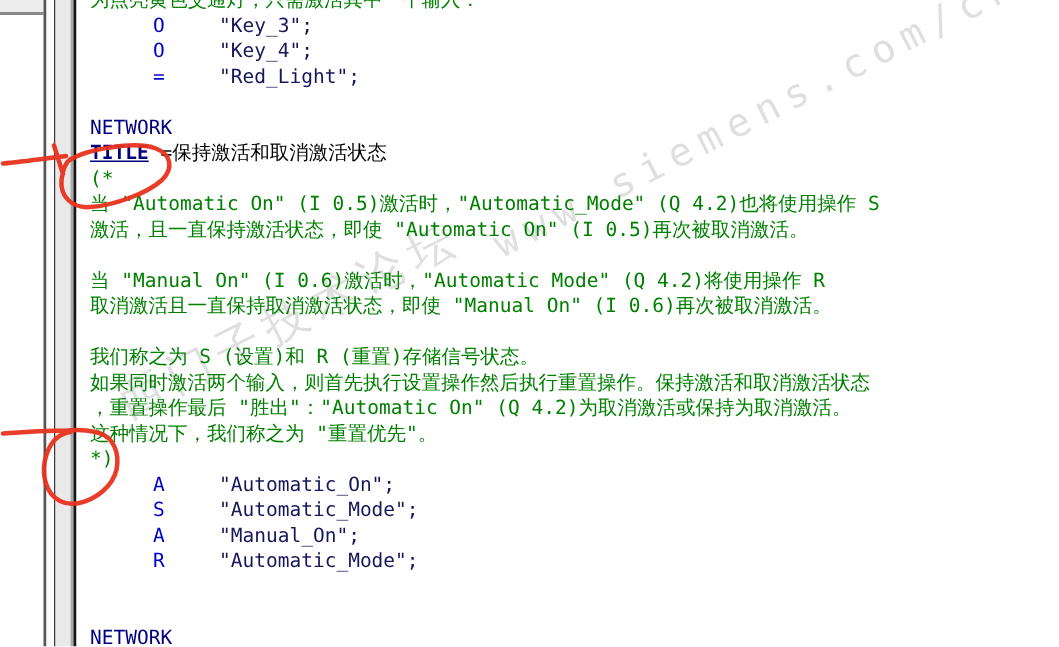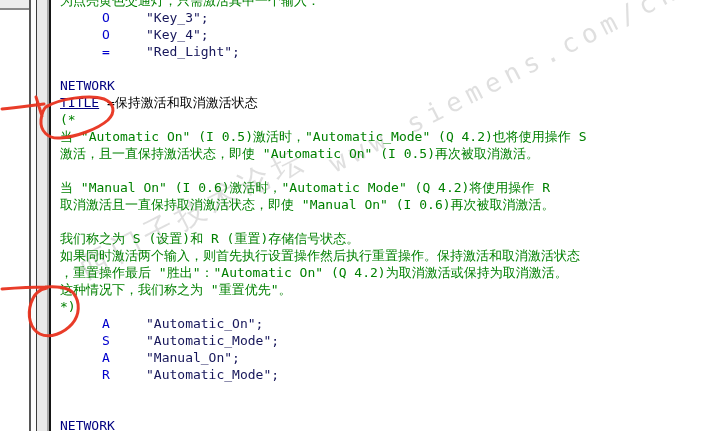--- a/index.html
+++ b/index.html
@@ -25,21 +25,21 @@
   
   .watermark{position:absolute;color:rgba(150,150,150,.30);font-size:30px;letter-spacing:6px;
              transform:rotate(-27deg);transform-origin:left center;white-space:nowrap;pointer-events:none;}
   #wm1{left:30px;top:250px;}
   #wm2{left:280px;top:150px;font-size:26px;}
 
   .code{position:absolute;left:9px;top:-8px;right:0;}
   .line{height:17px;line-height:17px;font-size:13px;white-space:pre;color:var(--c-plain);}
   .line.comment{color:var(--c-comment);}
   .line.keyword{color:var(--c-keyword);}
-  .kw-underline{color:var(--c-keyword);text-decoration:underline;}
+  .kw-underline{color:var(--c-keyword);text-decoration:underline;font-weight:bold;}
   .title-rest{color:var(--c-plain);}
   .op{display:inline-block;margin-left:42px;min-width:44px;color:var(--c-operator);}
   .operand{color:var(--c-operand);}
 
   svg.anno{position:absolute;left:0;top:0;pointer-events:none;}
 </style>
 </head>
 <body>
 
 <div class="pane-notch"></div>

